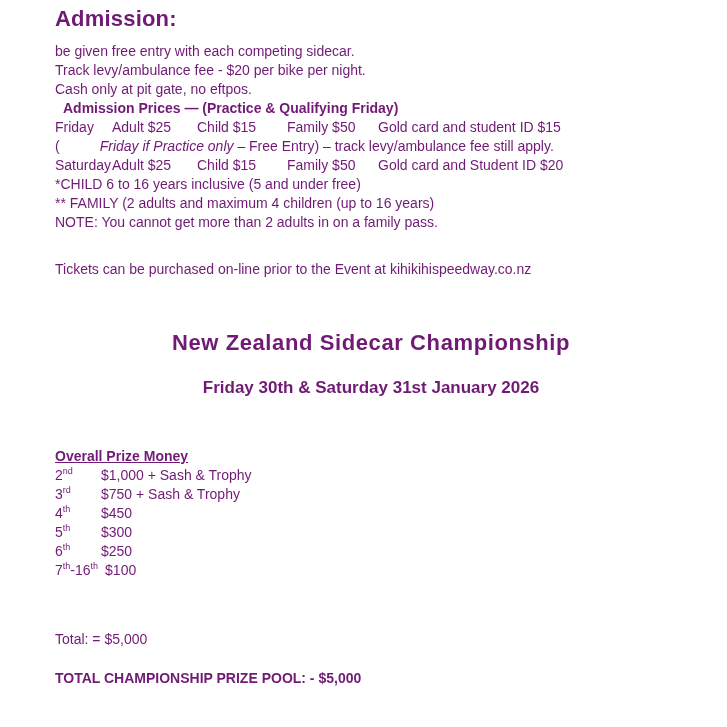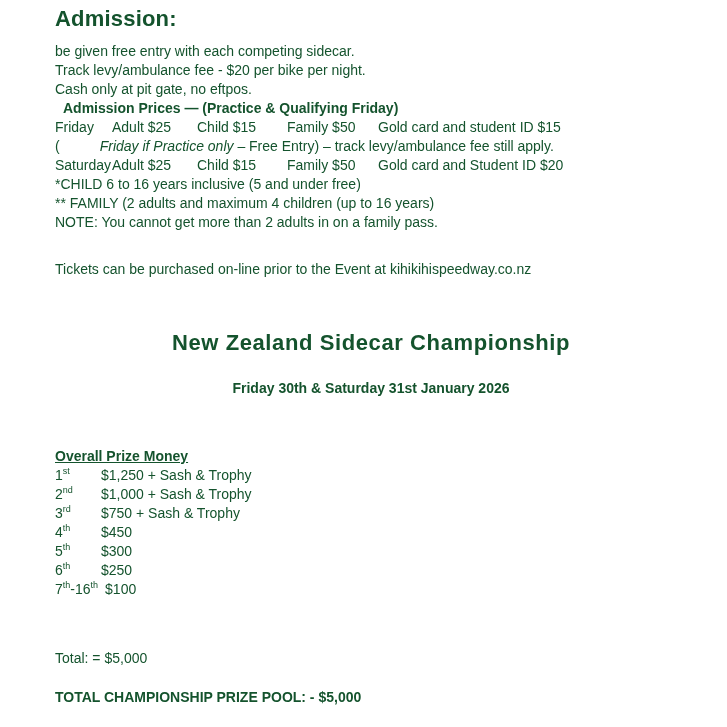--- a/index.html
+++ b/index.html
@@ -3,21 +3,21 @@
 <meta charset="utf-8">
 <style>
   html, body { margin: 0; padding: 0; background: #ffffff; }
   .page {
     position: relative;
     width: 727px;
     height: 727px;
     box-sizing: border-box;
     padding: 6px 40px 0 55px;
     background: #ffffff;
-    color: #14532d;
+    color: #701a75;
     font-family: "Liberation Sans", "DejaVu Sans", sans-serif;
     font-size: 14px;
     overflow: hidden;
   }
   h1.doc-title {
     font-size: 22px;
     font-weight: 700;
     margin: 0 0 10px 0;
     letter-spacing: 0.2px;
   }
@@ -40,21 +40,21 @@
   .champ-title {
     text-align: center;
     font-size: 22px;
     font-weight: 700;
     letter-spacing: 0.6px;
     margin: 50px 0 0 0;
     line-height: 28px;
   }
   .champ-dates {
     text-align: center;
-    font-size: 14px;
+    font-size: 17px;
     font-weight: 700;
     margin: 20px 0 0 0;
     line-height: 22px;
   }
   .prize-heading {
     margin: 48px 0 0 0;
     font-weight: 700;
     text-decoration: underline;
     line-height: 19px;
   }
@@ -101,23 +101,20 @@
   <p class="line">NOTE: You cannot get more than 2 adults in on a family pass.</p>
 
   <p class="line tickets-line">Tickets can be purchased on-line prior to the Event at kihikihispeedway.co.nz</p>
 
   <h2 class="champ-title">New Zealand Sidecar Championship</h2>
   <h3 class="champ-dates">Friday 30th &amp; Saturday 31st January 2026</h3>
 
   <p class="prize-heading">Overall Prize Money</p>
 
   <div class="prize-row">
-    <span class="rank"><span>1</span><sup>st</sup></span><span class="amount">$1,250 + Sash &amp; Trophy</span>
-  </div>
-  <div class="prize-row">
     <span class="rank"><span>2</span><sup>nd</sup></span><span class="amount">$1,000 + Sash &amp; Trophy</span>
   </div>
   <div class="prize-row">
     <span class="rank"><span>3</span><sup>rd</sup></span><span class="amount">$750 + Sash &amp; Trophy</span>
   </div>
   <div class="prize-row">
     <span class="rank"><span>4</span><sup>th</sup></span><span class="amount">$450</span>
   </div>
   <div class="prize-row">
     <span class="rank"><span>5</span><sup>th</sup></span><span class="amount">$300</span>

